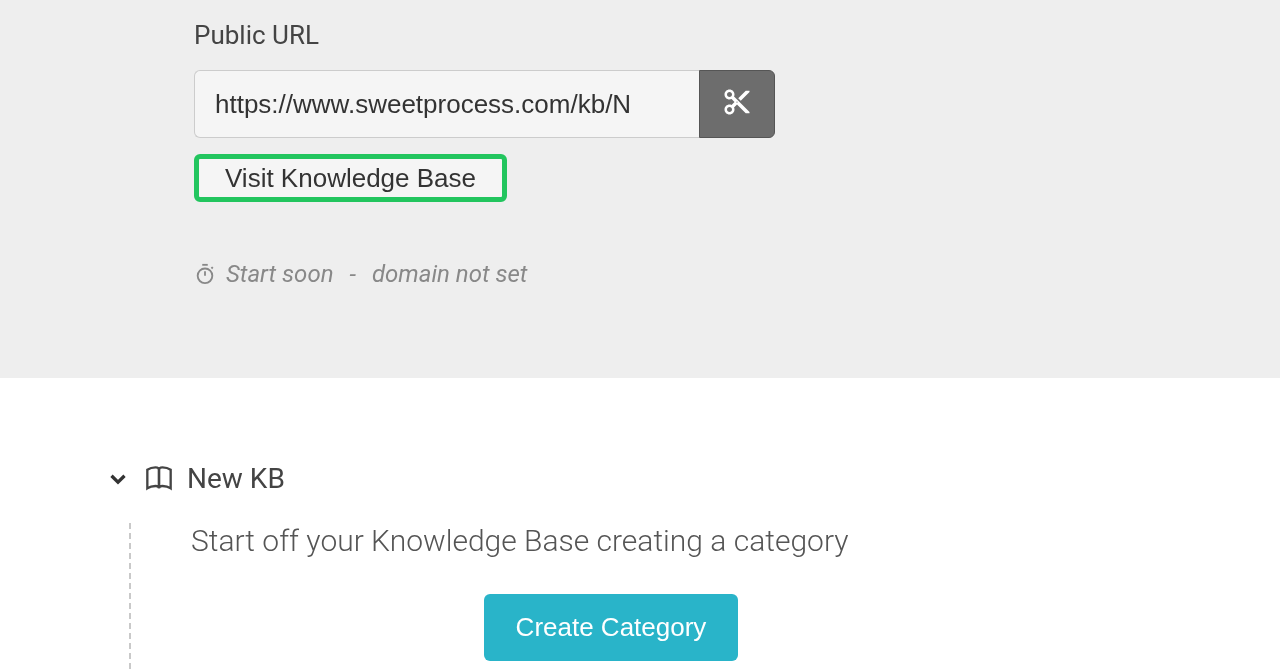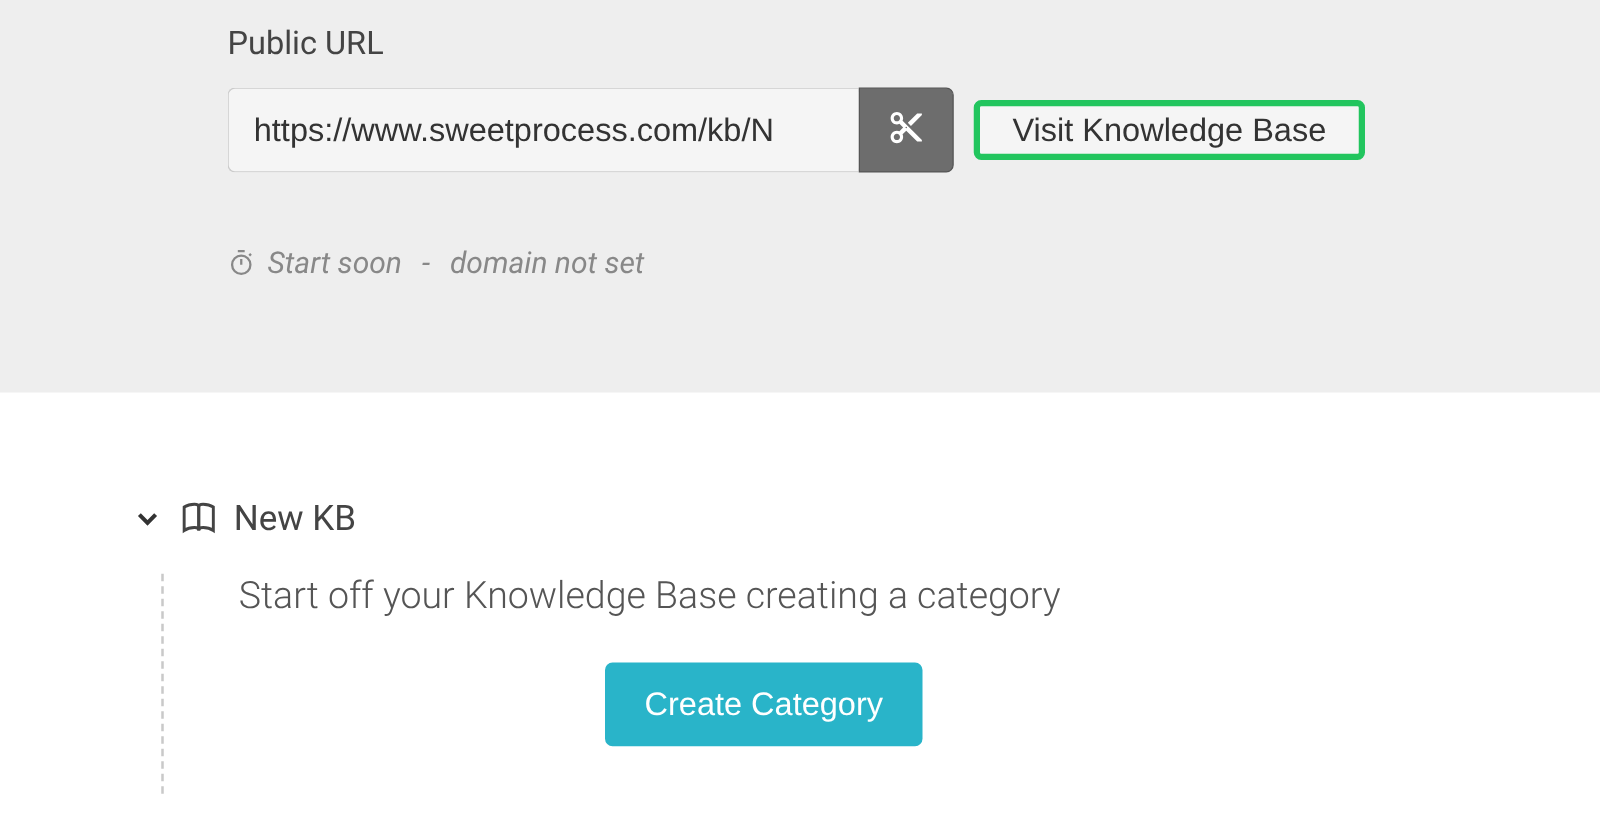--- a/index.html
+++ b/index.html
@@ -6,35 +6,36 @@
     body {
       font-family: -apple-system, BlinkMacSystemFont, "Segoe UI", Roboto, "Helvetica Neue", Arial, sans-serif;
       background: #ffffff;
       color: #444;
       width: 1280px;
       height: 672px;
       overflow: hidden;
     }
     .top-section {
       background: #eeeeee;
-      padding: 20px 0 90px 4px;
+      padding: 20px 0 90px 16px;
     }
     .inner {
       padding-left: 178px;
     }
     .label {
       font-size: 26px;
       color: #444;
       font-weight: 400;
       margin-bottom: 20px;
     }
     .url-row {
       display: flex;
-      align-items: center;
+      align-items: flex-start;
       gap: 16px;
+      flex-direction: column;
     }
     .url-group {
       display: flex;
       height: 68px;
     }
     .url-input {
       width: 505px;
       border: 1px solid #ccc;
       border-right: none;
       border-radius: 6px 0 0 6px;

